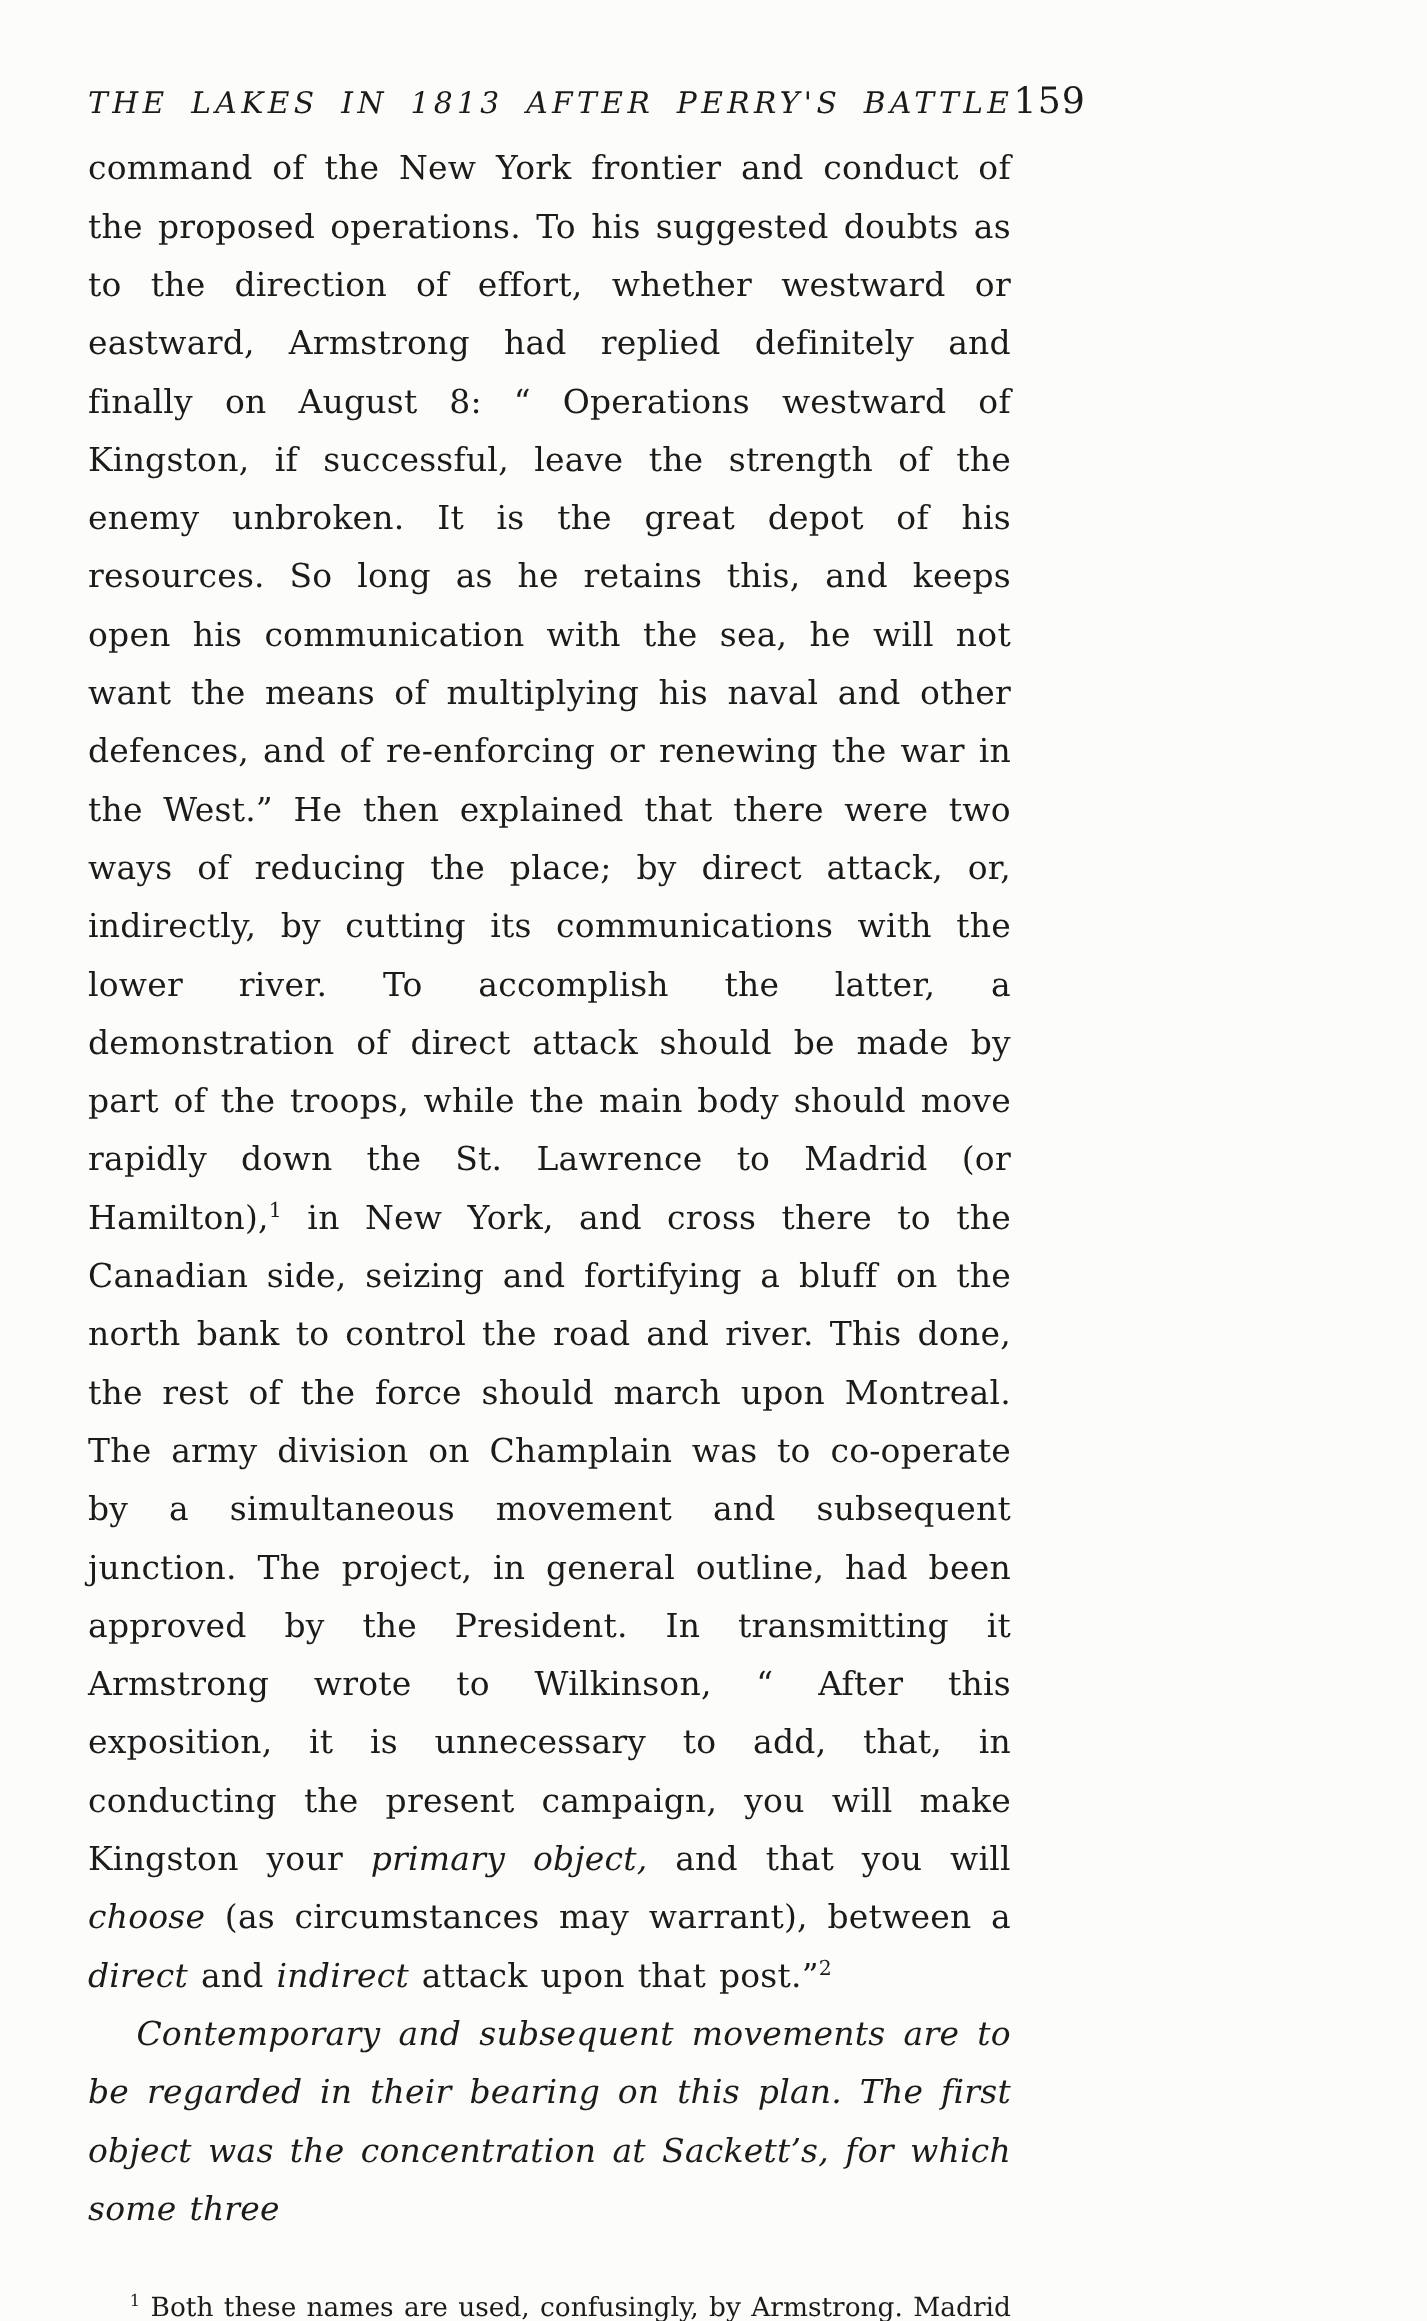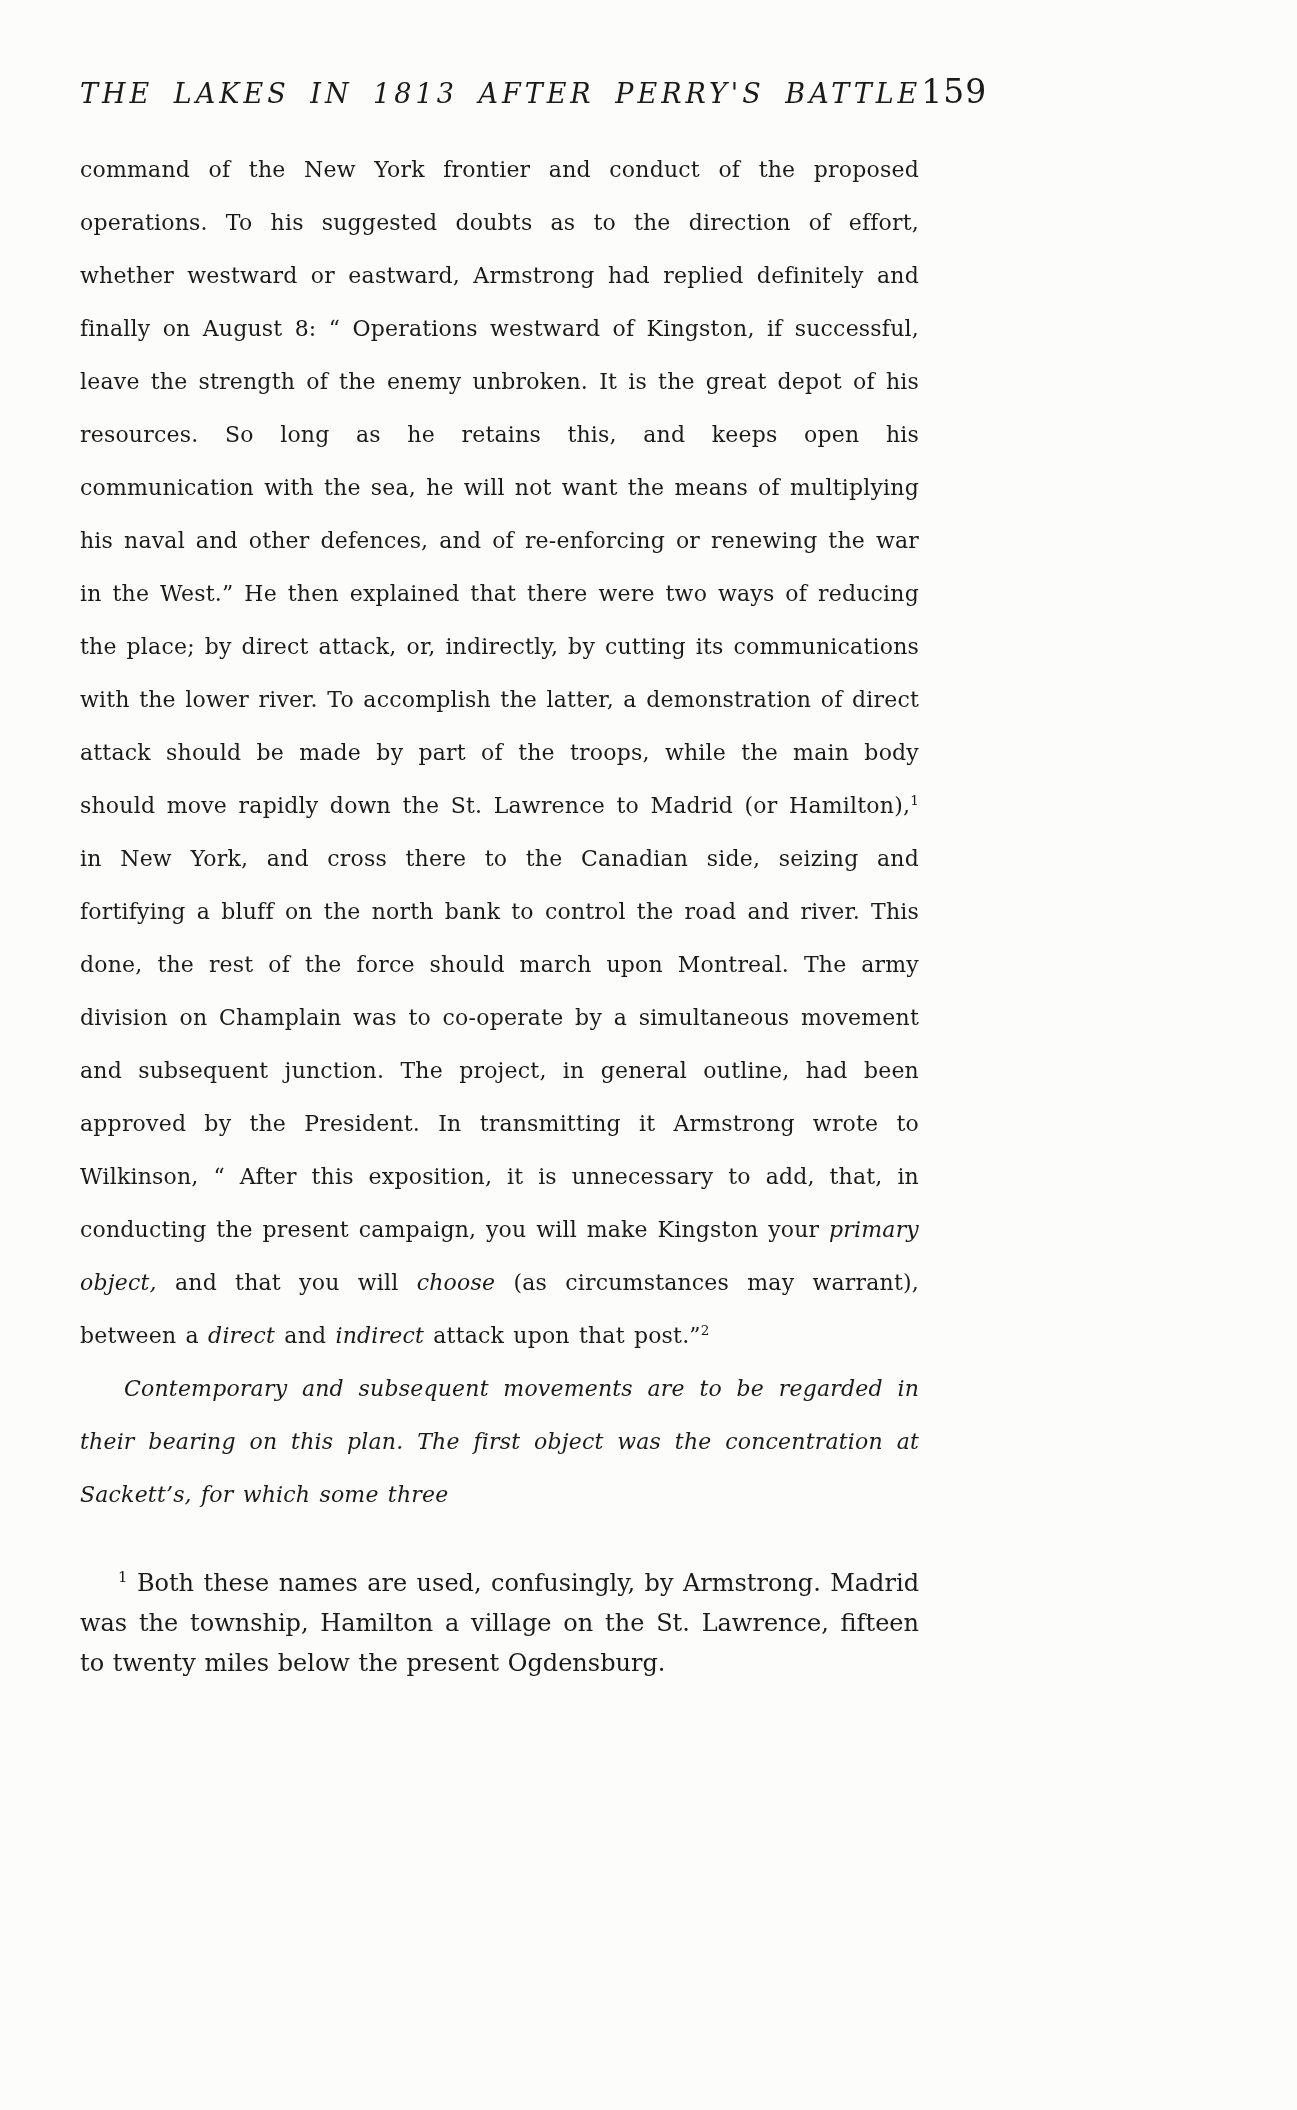--- a/index.html
+++ b/index.html
@@ -16,36 +16,36 @@
     color: #1b1b1b;
     font-family: "DejaVu Serif", "Liberation Serif", serif;
     box-sizing: border-box;
     padding: 72px 378px 0 80px;
     overflow: hidden;
   }
   .running-head {
     display: flex;
     justify-content: space-between;
     align-items: baseline;
-    margin-bottom: 32px;
+    margin-bottom: 16px;
   }
   .head-title {
     font-style: italic;
     font-size: 27px;
     letter-spacing: 4px;
     word-spacing: 8px;
     white-space: nowrap;
   }
   .page-number {
     font-style: normal;
     font-size: 33px;
     letter-spacing: 1px;
   }
   .body-text .para {
-    font-size: 22px;
+    font-size: 30px;
     line-height: 53px;
     text-align: justify;
     margin: 0;
     word-spacing: 2px;
     letter-spacing: 0.2px;
   }
   .para.indent {
     text-indent: 44px;
     font-style: italic;
   }

